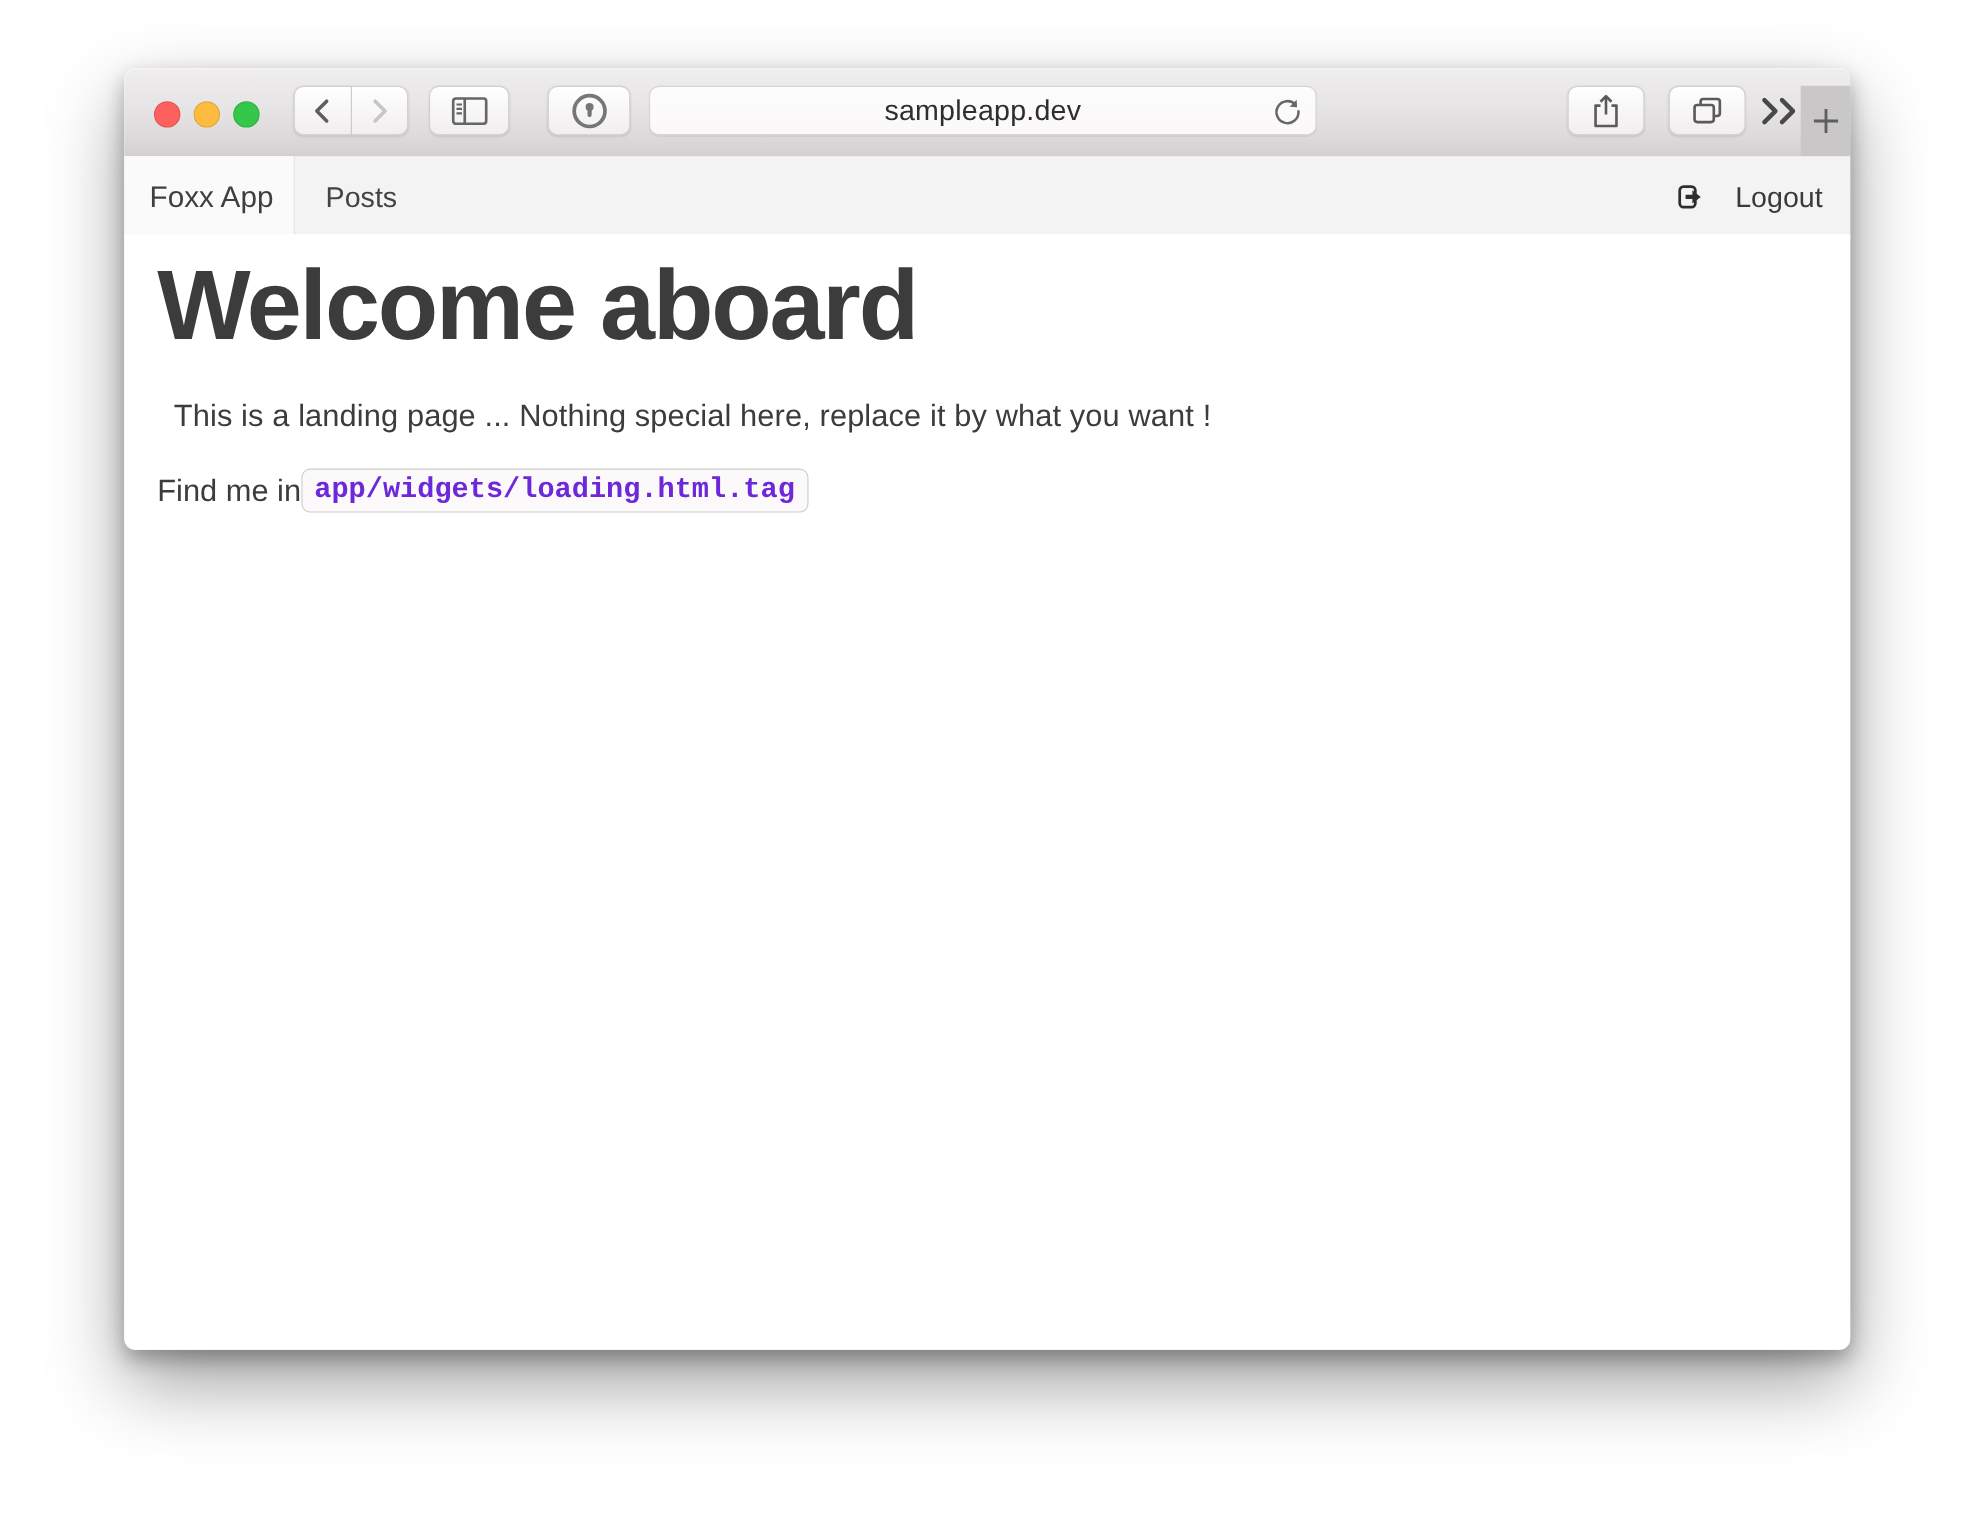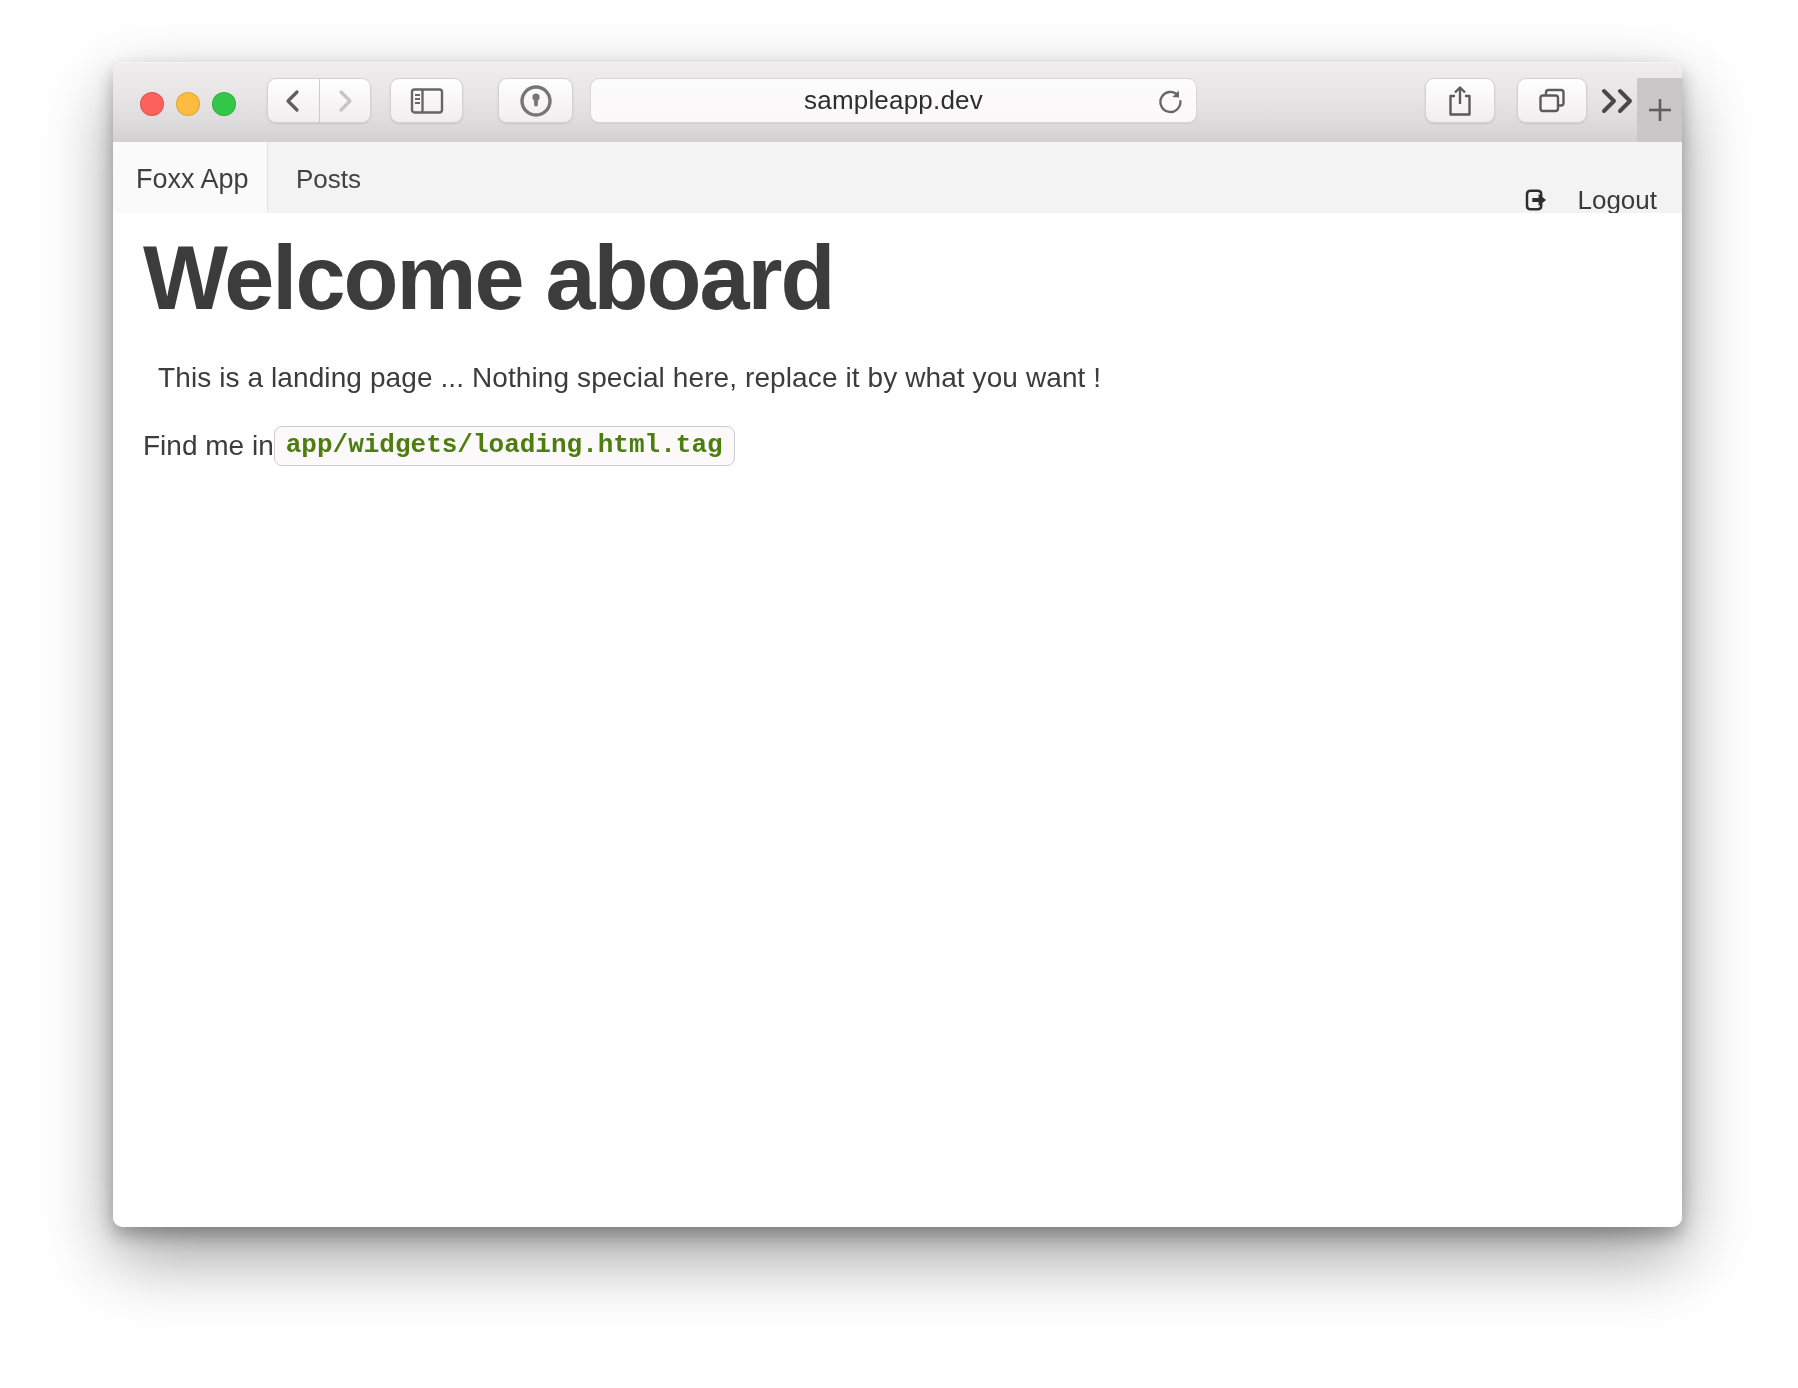--- a/index.html
+++ b/index.html
@@ -68,21 +68,21 @@
   .brand{
     width:155px;background:#fafafa;border-right:1px solid #e4e2e3;
     display:flex;align-items:center;box-sizing:border-box;padding-left:23px;
     font-size:27px;color:#3f3f3f;
   }
   .navitem{
     display:flex;align-items:center;margin-left:28px;
     font-size:26px;color:#424242;cursor:default;
   }
   .logout{
-    margin-left:auto;margin-right:25px;display:flex;align-items:flex-end;gap:26px;
+    margin-left:auto;margin-right:25px;display:flex;align-items:center;gap:26px;
     font-size:26px;color:#3a3a3a;
   }
   
   .content{position:absolute;left:0;top:151px;width:100%;height:1014px;
     background:#ffffff;border-radius:0 0 10px 10px;box-sizing:border-box;
     padding:16px 30px 0;}
   h1.page-title{
     margin:0 0 34px;font-size:90px;font-weight:700;color:#3c3c3c;
     letter-spacing:-2px;line-height:1.1;
   }
@@ -210,17 +210,17 @@
       </span>
       <span>Logout</span>
     </div>
   </div>
 
   <div class="content">
     <h1 class="page-title">Welcome aboard</h1>
     <p class="intro">This is a landing page ... Nothing special here, replace it by what you want !</p>
     <div class="findline">
       <span>Find me in</span>
-      <span class="codetag" style="color: #4d7c0f;">app/widgets/loading.html.tag</span>
+      <span class="codetag" style="color: #6d28d9;">app/widgets/loading.html.tag</span>
     </div>
   </div>
 
 </div>
 
 </body></html>

